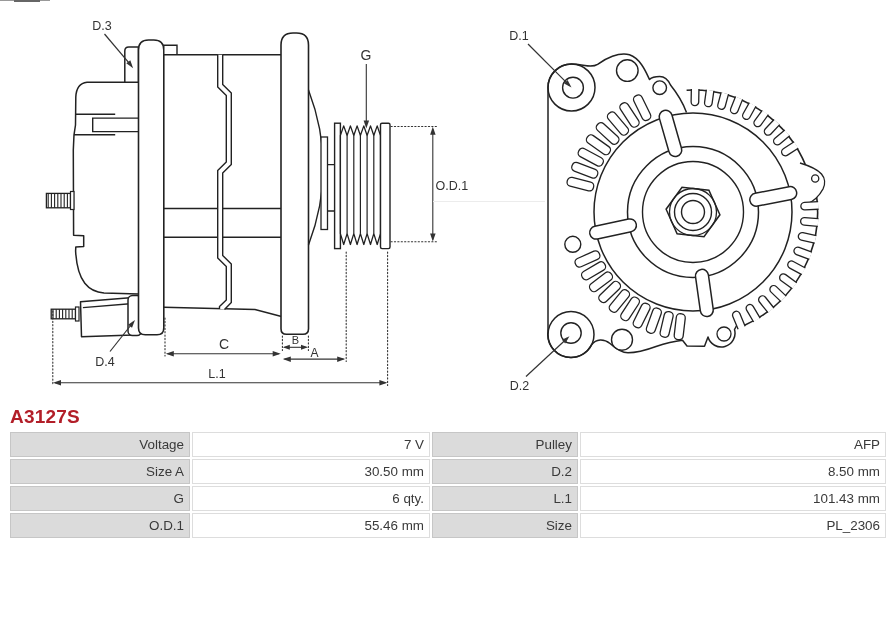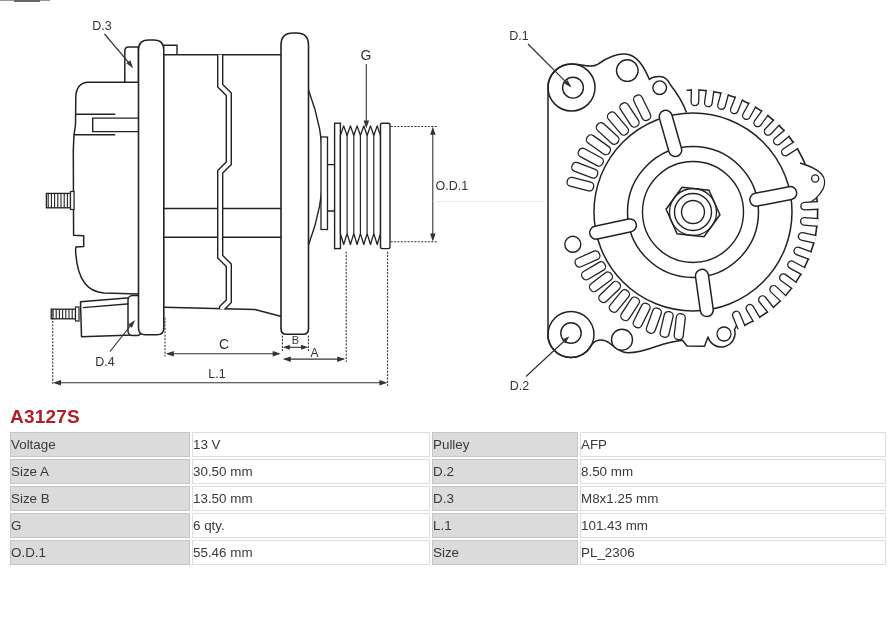--- a/index.html
+++ b/index.html
@@ -1,20 +1,20 @@
 <!DOCTYPE html>
 <html><head><meta charset="utf-8"><style>
 html,body{margin:0;padding:0;background:#fff;}
 body{width:889px;height:623px;font-family:"Liberation Sans",sans-serif;position:relative;overflow:hidden;}
 .topmark{position:absolute;left:0;top:0;width:50px;height:1px;background:#999;}
 .tm2{position:absolute;left:14px;top:0;width:26px;height:2px;background:#666;}
 svg{position:absolute;left:0;top:0;}
 h1{position:absolute;left:10px;top:406px;margin:0;font-size:19px;font-weight:bold;color:#b21e28;letter-spacing:0.2px;}
 table{position:absolute;left:8px;top:430px;border-collapse:separate;border-spacing:2px;table-layout:fixed;}
-td{height:23px;padding:0 5px 0 0;font-size:13.4px;color:#3a3a3a;vertical-align:middle;overflow:hidden;}
+td{height:23px;padding:0 5px 0 0;text-align:right;font-size:13.4px;color:#3a3a3a;vertical-align:middle;overflow:hidden;}
 td.l{background:#dbdbdb;border:1px solid #c6c6c6;}
 td.v{background:#fff;border:1px solid #ddd;}
 </style></head>
 <body>
 <div class="topmark"></div>
 <div class="tm2"></div>
 <svg width="889" height="403" viewBox="0 0 889 403">
     <path d="M138.5,82.3 L87,82.3 C79.5,83.2 76.2,88.5 75.8,97 L75.5,125 L74,134.8 L73.3,150 L73.6,235.2 L83.7,235.8 L83.7,246.6 L75.8,247.1 L75.6,251 C76.3,264 79.5,276.5 84.8,283.2 C89,288.5 95,292.3 104,292.9 L138.5,293.9" fill="#fff" stroke="#222" stroke-width="1.5" stroke-linejoin="round"></path>
     <path d="M75.5,114.3 H115.2 M74,134.8 H115.2" fill="none" stroke="#222" stroke-width="1.4"></path>
     <path d="M138.5,118.1 H92.7 V131.6 H138.5" fill="none" stroke="#222" stroke-width="1.4"></path>
@@ -170,37 +170,31 @@
 <table>
     <colgroup>
       <col style="width:180px">
       <col style="width:238px">
       <col style="width:146px">
       <col style="width:306px">
     </colgroup>
     <tbody>
       <tr>
         <td class="l">Voltage</td>
-        <td class="v">13 V</td>
+        <td class="v">7 V</td>
         <td class="l">Pulley</td>
         <td class="v">AFP</td>
       </tr>
       <tr>
         <td class="l">Size A</td>
         <td class="v">30.50 mm</td>
         <td class="l">D.2</td>
         <td class="v">8.50 mm</td>
       </tr>
       <tr>
-        <td class="l">Size B</td>
-        <td class="v">13.50 mm</td>
-        <td class="l">D.3</td>
-        <td class="v">M8x1.25 mm</td>
-      </tr>
-      <tr>
         <td class="l">G</td>
         <td class="v">6 qty.</td>
         <td class="l">L.1</td>
         <td class="v">101.43 mm</td>
       </tr>
       <tr>
         <td class="l">O.D.1</td>
         <td class="v">55.46 mm</td>
         <td class="l">Size</td>
         <td class="v">PL_2306</td>

